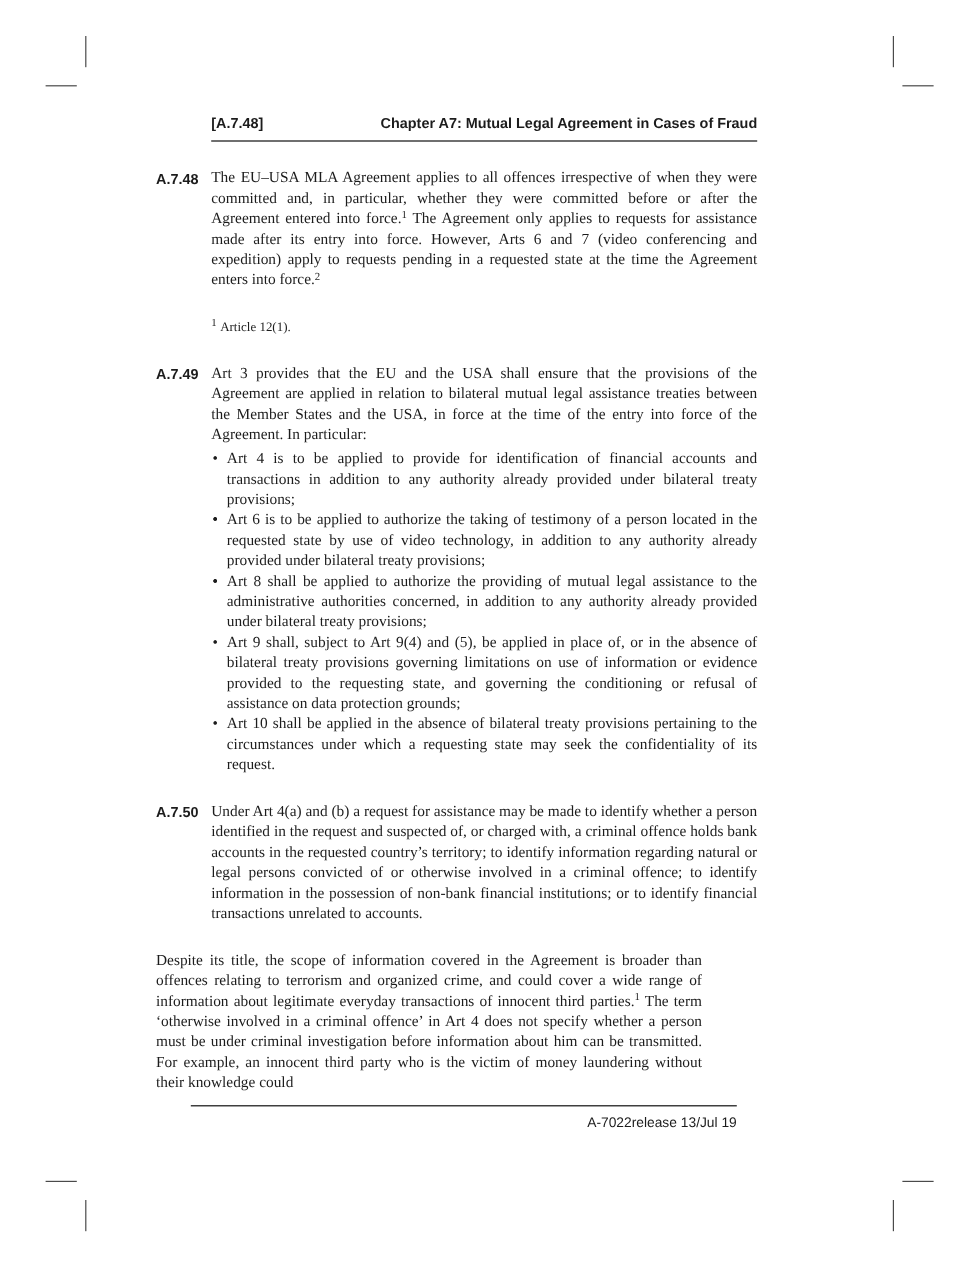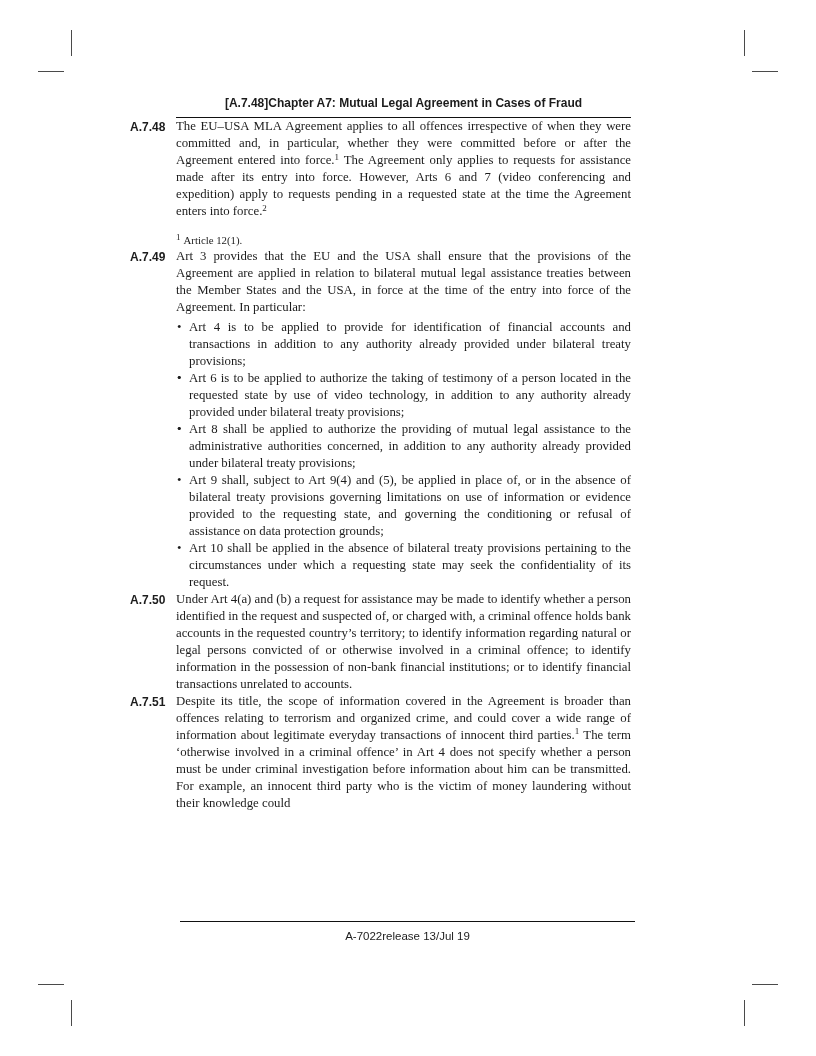--- a/index.html
+++ b/index.html
@@ -15,30 +15,30 @@
   .crop { position: absolute; background: #4a4a4a; }
   .crop.v { width: 1px; height: 26px; }
   .crop.h { width: 26px; height: 1px; }
 
   
   .content { position: absolute; left: 130px; top: 96px; width: 501px; }
 
   .running-head {
     margin-left: 46px;
     display: flex;
-    justify-content: center;
+    justify-content: space-between;
     align-items: baseline;
     font-family: "Liberation Sans", sans-serif;
     font-weight: bold;
     font-size: 12px;
     padding-bottom: 7px;
     border-bottom: 1.4px solid #111;
   }
 
-  .para { display: flex; }
+  .para { display: flex; margin-top: 22px; }
   .pnum {
     flex: none;
     width: 46px;
     font-family: "Liberation Sans", sans-serif;
     font-weight: bold;
     font-size: 12px;
     padding-top: 2px;
   }
   .ptext {
     width: 455px;
@@ -50,40 +50,40 @@
   sup.fnref {
     font-size: 9px;
     line-height: 0;
     vertical-align: baseline;
     position: relative;
     top: -4.5px;
   }
 
   .footnotes {
     margin-left: 46px;
-    margin-top: 14px;
+    margin-top: 25px;
     width: 455px;
     font-size: 10.8px;
     line-height: 13.5px;
   }
   .footnotes .fn-text { padding-left: 3px; }
 
   ul.bullets { list-style: none; margin-top: 3px; }
   ul.bullets li { position: relative; padding-left: 13px; text-align: justify; }
   ul.bullets .blt { position: absolute; left: 1px; }
 
   .page-foot {
     position: absolute;
-    left: 180px;
+    left: 159px;
     top: 921px;
     width: 455px;
     border-top: 1.4px solid #111;
     padding-top: 8px;
     display: flex;
-    justify-content: center;
+    justify-content: flex-end;
     font-family: "Liberation Sans", sans-serif;
     font-size: 11.5px;
   }
 </style>
 </head>
 <body>
 
 <div class="crop v" style="left:71px; top:30px;"></div>
 <div class="crop h" style="left:38px; top:71px;"></div>
 <div class="crop v" style="left:744px; top:30px;"></div>
@@ -124,21 +124,20 @@
       </ul>
     </div>
   </div>
 
   <div class="para">
     <div class="pnum">A.7.50</div>
     <div class="ptext"><span>Under Art 4(a) and (b) a request for assistance may be made to identify whether a person identified in the request and suspected of, or charged with, a criminal offence holds bank accounts in the requested country’s territory; to identify information regarding natural or legal persons convicted of or otherwise involved in a criminal offence; to identify information in the possession of non-bank financial institutions; or to identify financial transactions unrelated to accounts.</span></div>
   </div>
 
   <div class="para">
-    <div class="pnum">A.7.51</div>
     <div class="ptext"><span>Despite its title, the scope of information covered in the Agreement is broader than offences relating to terrorism and organized crime, and could cover a wide range of information about legitimate everyday transactions of innocent third parties.</span><sup class="fnref">1</sup><span> The term ‘otherwise involved in a criminal offence’ in Art 4 does not specify whether a person must be under criminal investigation before information about him can be transmitted. For example, an innocent third party who is the victim of money laundering without their knowledge could</span></div>
   </div>
 
 </div>
 
 <div class="page-foot">
   <span>A-7022</span>
   <span>release 13/Jul 19</span>
 </div>
 

